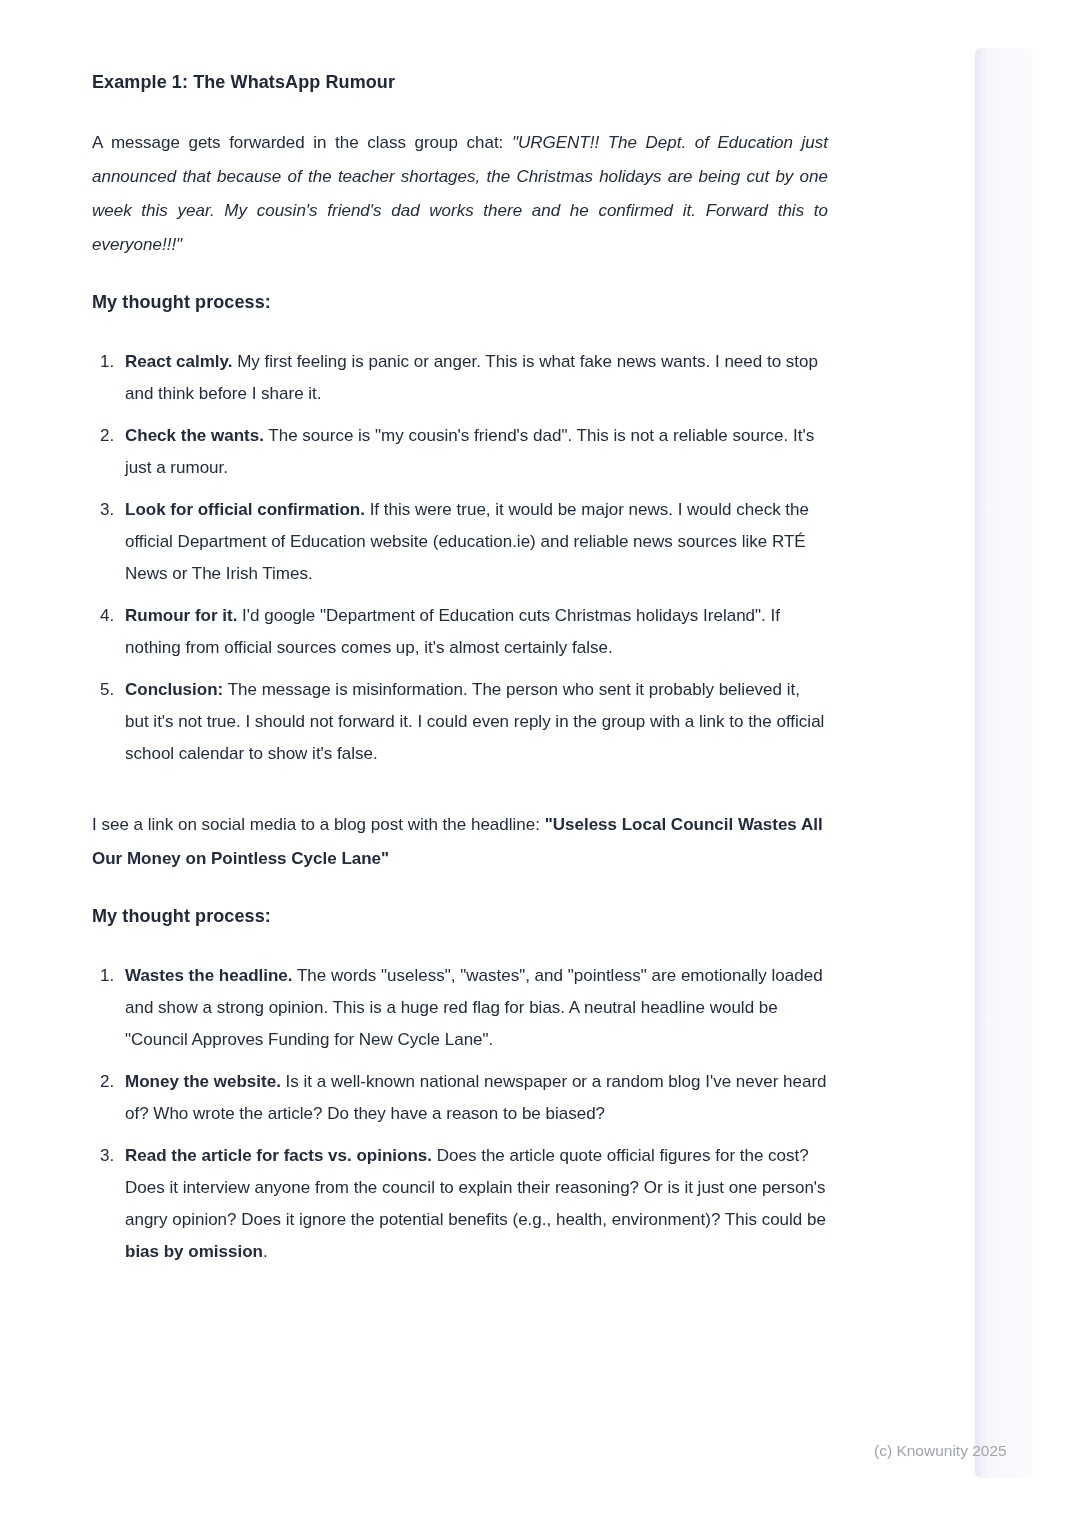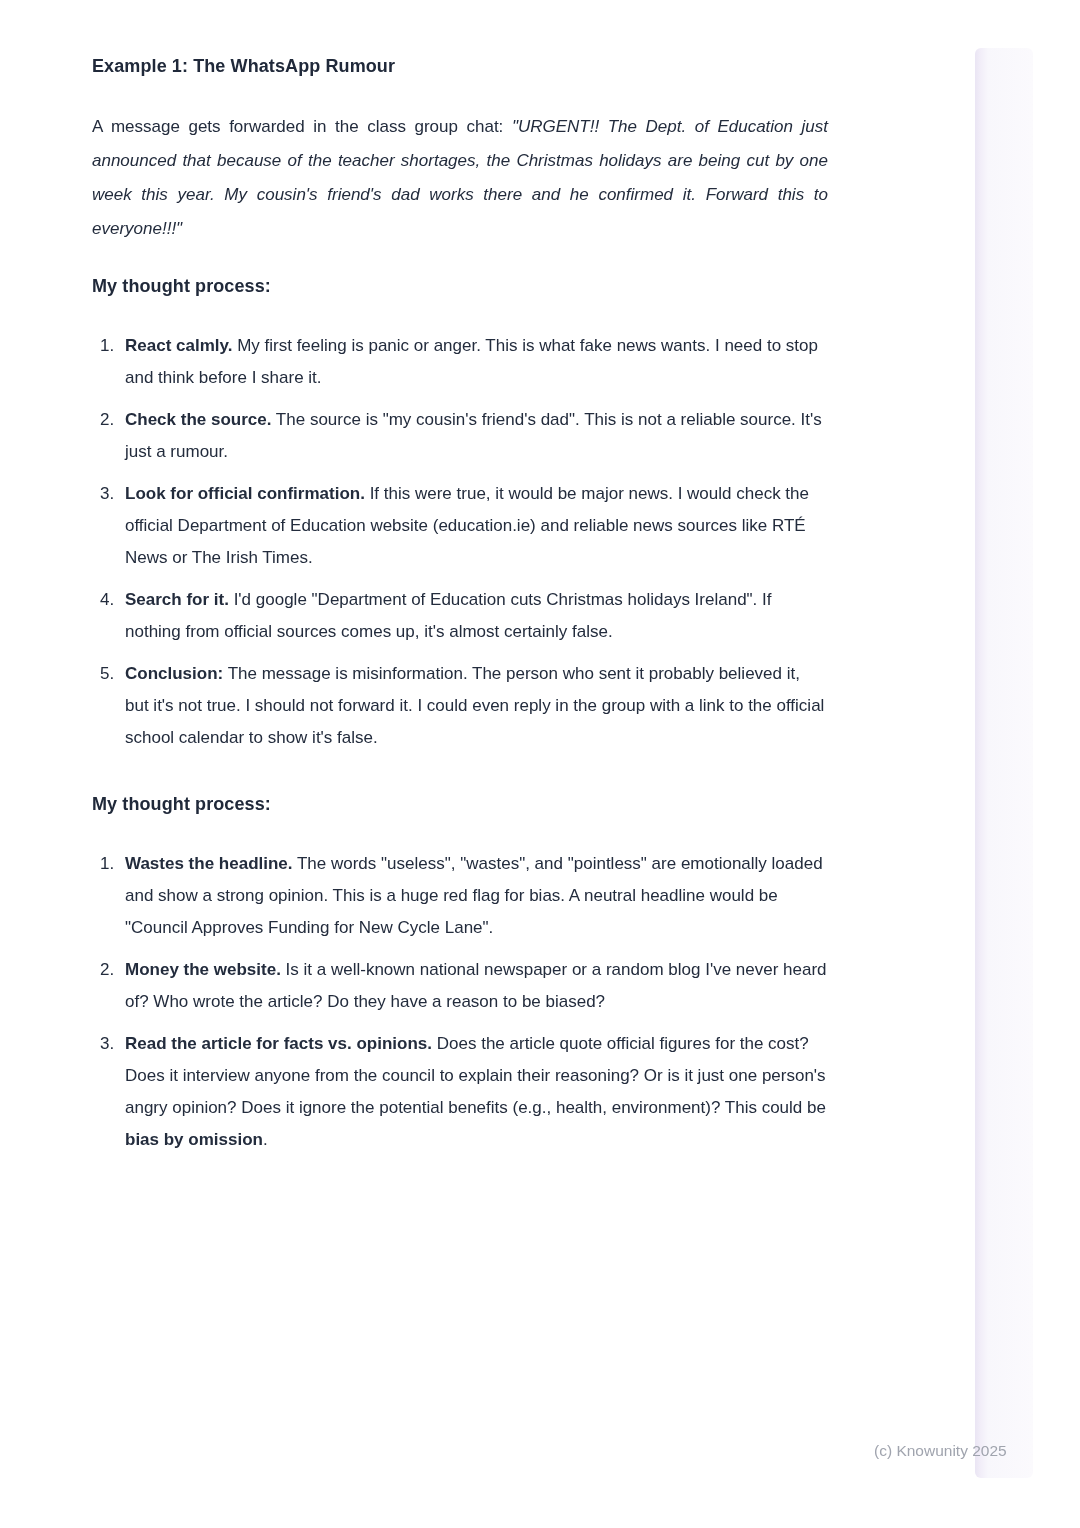--- a/index.html
+++ b/index.html
@@ -13,21 +13,21 @@
   }
   .page-content {
     position: absolute;
     left: 92px; top: 54px;
     width: 736px;
   }
   h3.doc-heading {
     font-size: 18px;
     font-weight: 700;
     line-height: 24px;
-    margin: 0 0 32px 0;
+    margin: 16px 0 32px 0;
     letter-spacing: 0.1px;
     color: #20293a;
   }
   p.lede {
     font-size: 17px;
     line-height: 34px;
     margin: 0 0 28px 0;
   }
   p.justify { text-align: justify; }
   .lede em { font-style: italic; }
@@ -79,39 +79,40 @@
 
     <h3 class="doc-heading">My thought process:</h3>
 
     <ol class="thoughts">
       <li>
         <span class="num">1.</span>
         <span class="li-body"><strong>React calmly.</strong><span> My first feeling is panic or anger. This is what fake news wants. I need to stop and think before I share it.</span></span>
       </li>
       <li>
         <span class="num">2.</span>
-        <span class="li-body"><strong>Check the source.</strong><span> The source is "my cousin's friend's dad". This is not a reliable source. It's just a rumour.</span></span>
+        <span class="li-body"><strong>Check the wants.</strong><span> The source is "my cousin's friend's dad". This is not a reliable source. It's just a rumour.</span></span>
       </li>
       <li>
         <span class="num">3.</span>
         <span class="li-body"><strong>Look for official confirmation.</strong><span> If this were true, it would be major news. I would check the official Department of Education website (education.ie) and reliable news sources like RTÉ News or The Irish Times.</span></span>
       </li>
       <li>
         <span class="num">4.</span>
-        <span class="li-body"><strong>Search for it.</strong><span> I'd google "Department of Education cuts Christmas holidays Ireland". If nothing from official sources comes up, it's almost certainly false.</span></span>
+        <span class="li-body"><strong>Rumour for it.</strong><span> I'd google "Department of Education cuts Christmas holidays Ireland". If nothing from official sources comes up, it's almost certainly false.</span></span>
       </li>
       <li>
         <span class="num">5.</span>
         <span class="li-body"><strong>Conclusion:</strong><span> The message is misinformation. The person who sent it probably believed it, but it's not true. I should not forward it. I could even reply in the group with a link to the official school calendar to show it's false.</span></span>
       </li>
     </ol>
   </section>
 
   <section>
 
+    <p class="lede"><span>I see a link on social media to a blog post with the headline: </span><strong>"Useless Local Council Wastes All Our Money on Pointless Cycle Lane"</strong></p>
 
     <h3 class="doc-heading">My thought process:</h3>
 
     <ol class="thoughts">
       <li>
         <span class="num">1.</span>
         <span class="li-body"><strong>Wastes the headline.</strong><span> The words "useless", "wastes", and "pointless" are emotionally loaded and show a strong opinion. This is a huge red flag for bias. A neutral headline would be "Council Approves Funding for New Cycle Lane".</span></span>
       </li>
       <li>
         <span class="num">2.</span>

